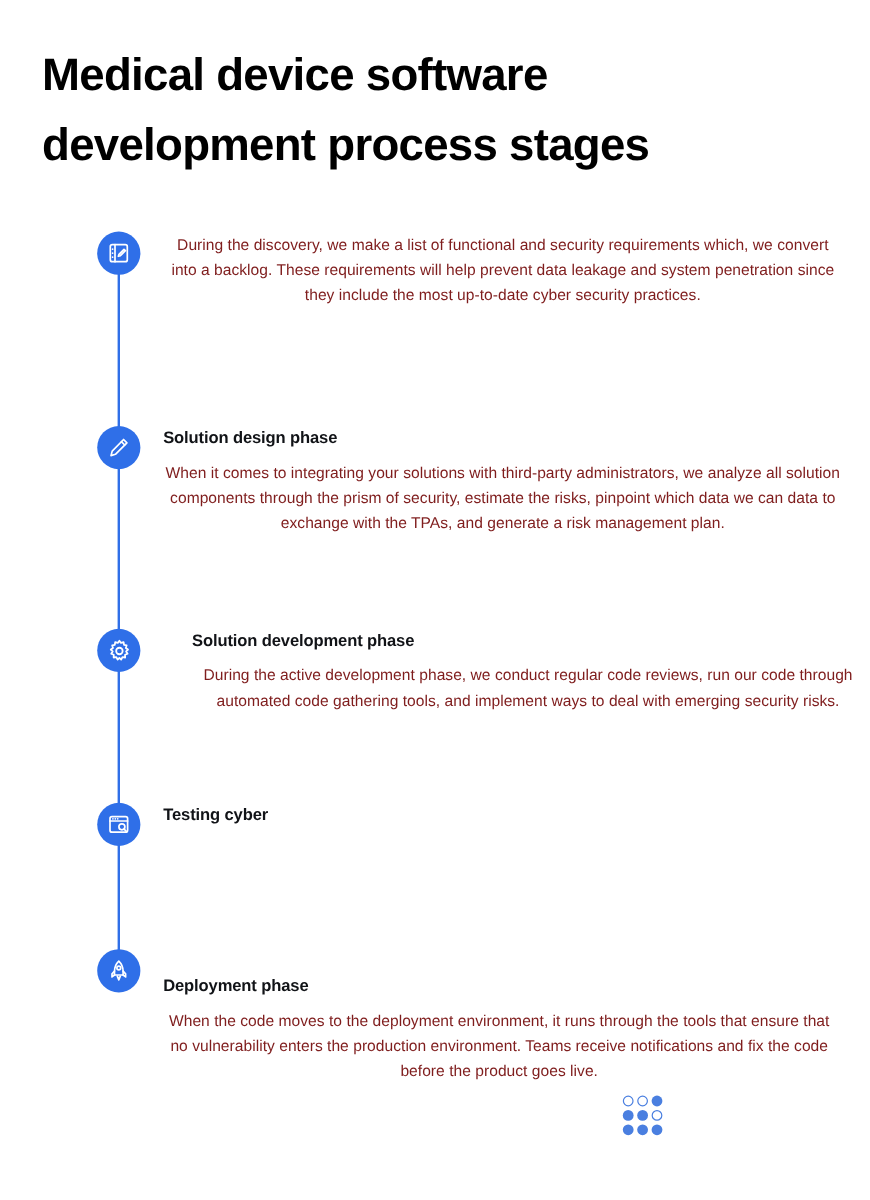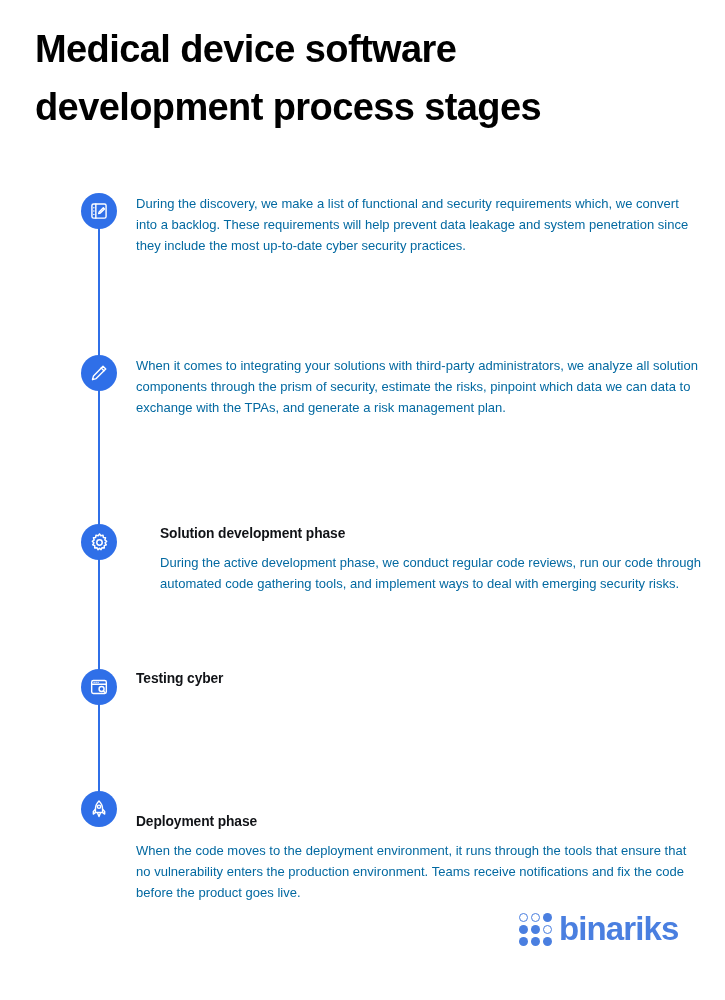--- a/index.html
+++ b/index.html
@@ -20,21 +20,21 @@
     position: relative;
     width: 725px;
     height: 1000px;
     background: #ffffff;
   }
 
   
   .page-title {
     position: absolute;
     left: 35px;
-    top: 20px;
+    top: 34px;
     width: 640px;
     font-size: 38px;
     line-height: 58px;
     font-weight: bold;
     letter-spacing: -0.6px;
     color: #000000;
   }
 
   
   .timeline {
@@ -89,22 +89,23 @@
     line-height: 19px;
     font-weight: bold;
     color: #111317;
     letter-spacing: -0.1px;
     margin-bottom: 9px;
   }
 
   .step-text {
     font-size: 13px;
     line-height: 21.2px;
-    color: #0369a1;
+    color: #7f1d1d;
     letter-spacing: 0.02px;
+    text-align: center;
   }
 
   
   .step-1 { top: 0px; }
   .step-2 { top: 162px; }
   .step-3 { top: 331px; }
   .step-4 { top: 476px; }
   .step-5 { top: 598px; }
 
   .step-4 .step-body { width: 520px; }
@@ -180,20 +181,21 @@
     </div>
 
     <div class="step step-2">
       <div class="step-icon">
         <svg width="20" height="20" viewBox="0 0 24 24" fill="none" stroke="#ffffff" stroke-width="1.7" stroke-linecap="round" stroke-linejoin="round">
           <path d="M16.8 3.9 L20.1 7.2 L8.6 18.7 L4.2 20.0 L5.4 15.5 Z"></path>
           <line x1="14.6" y1="6.1" x2="17.9" y2="9.4"></line>
         </svg>
       </div>
       <div class="step-body">
+        <div class="step-heading">Solution design phase</div>
         <div class="step-text">When it comes to integrating your solutions with third-party administrators, we analyze all solution components through the prism of security, estimate the risks, pinpoint which data we can data to exchange with the TPAs, and generate a risk management plan.</div>
       </div>
     </div>
 
     <div class="step step-3">
       <div class="step-icon">
         <svg width="21" height="21" viewBox="0 0 24 24" fill="none" stroke="#ffffff" stroke-width="1.7" stroke-linecap="round" stroke-linejoin="round">
           <circle cx="12" cy="12" r="3.1"></circle>
           <path d="M12 2.2 L13.5 4.3 L16 3.6 L16.4 6.2 L18.9 6.6 L18.1 9.1
                    L20.2 10.6 L18.4 12.4 L19.8 14.6 L17.4 15.6 L17.5 18.2
@@ -249,16 +251,15 @@
       <span class="dot outline"></span>
       <span class="dot outline"></span>
       <span class="dot filled"></span>
       <span class="dot filled"></span>
       <span class="dot filled"></span>
       <span class="dot outline"></span>
       <span class="dot filled"></span>
       <span class="dot filled"></span>
       <span class="dot filled"></span>
     </div>
-    <span class="logo-word">binariks</span>
   </div>
 
 </div>
 
 </body></html>

